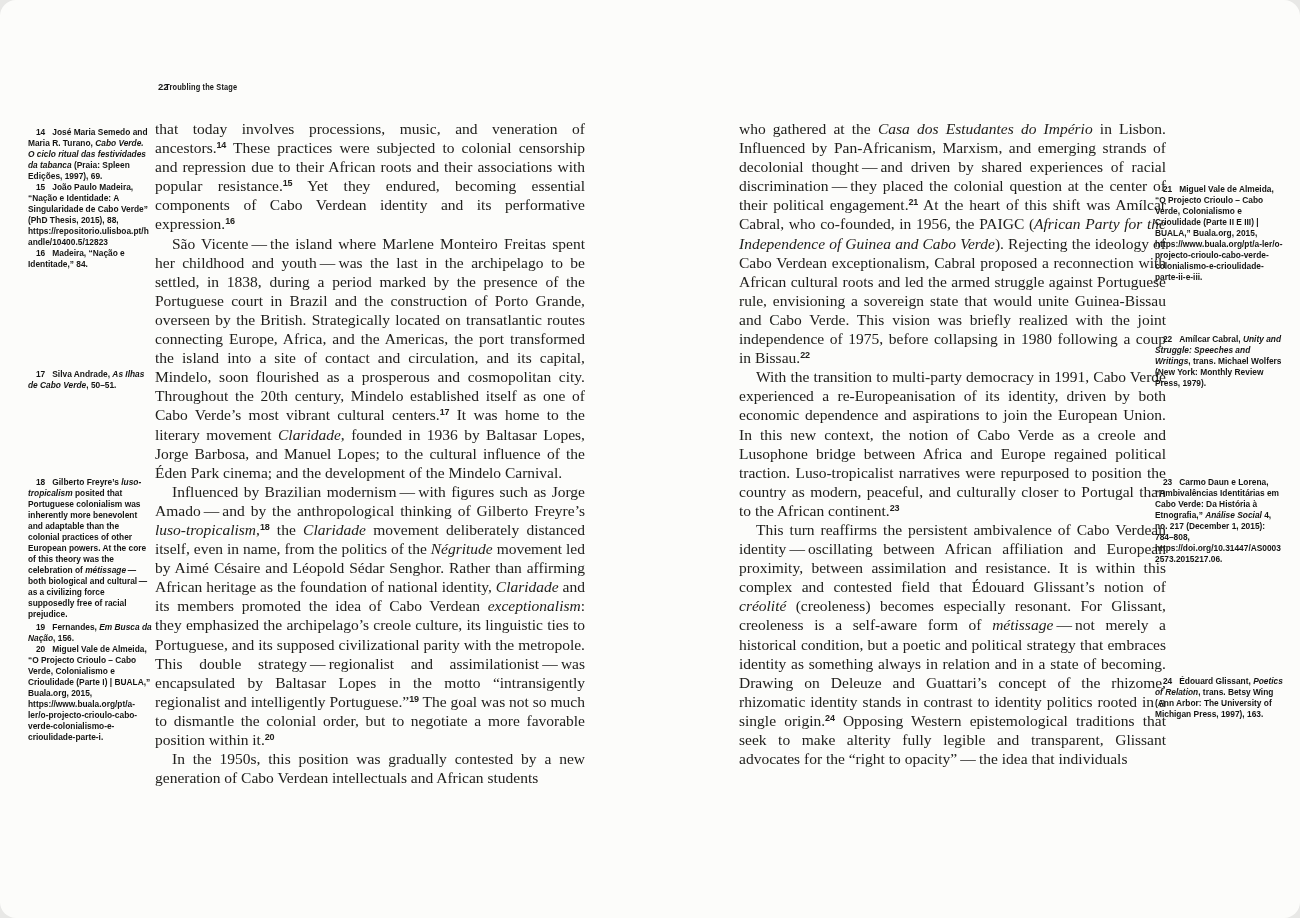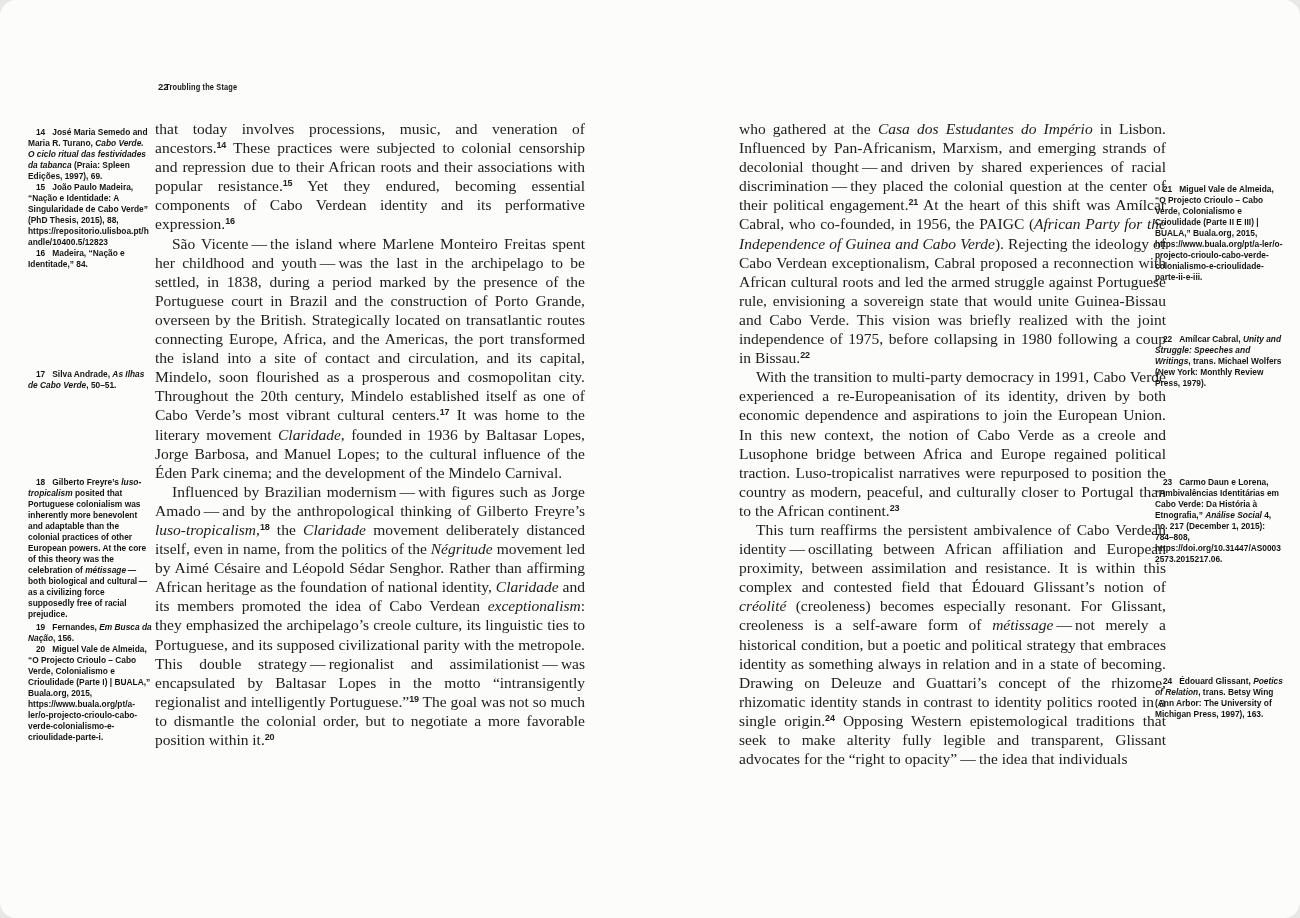--- a/index.html
+++ b/index.html
@@ -66,20 +66,21 @@
   <div class="running-head rh-left">
     <span class="folio">22</span>
     <span class="rh-title"><span class="cond">Troubling the Stage</span></span>
   </div>
 
 
   <div class="main-col left-main">
       <p class="para"><span>that today involves processions, music, and veneration of ancestors.</span><sup class="fnref">14</sup><span> These practices were subjected to colonial censorship and repression due to their African roots and their associations with popular resistance.</span><sup class="fnref">15</sup><span> Yet they endured, becoming essential components of Cabo Verdean identity and its performative expression.</span><sup class="fnref">16</sup></p>
       <p class="para ind"><span>São Vicente — the island where Marlene Monteiro Freitas spent her childhood and youth — was the last in the archipelago to be settled, in 1838, during a period marked by the presence of the Portuguese court in Brazil and the construction of Porto Grande, overseen by the British. Strategically located on transatlantic routes connecting Europe, Africa, and the Americas, the port transformed the island into a site of contact and circulation, and its capital, Mindelo, soon flourished as a prosperous and cosmopolitan city. Throughout the 20th century, Mindelo established itself as one of Cabo Verde’s most vibrant cultural centers.</span><sup class="fnref">17</sup><span> It was home to the literary movement </span><span class="it">Claridade</span><span>, founded in 1936 by Baltasar Lopes, Jorge Barbosa, and Manuel Lopes; to the cultural influence of the Éden Park cinema; and the development of the Mindelo Carnival.</span></p>
       <p class="para ind"><span>Influenced by Brazilian modernism — with figures such as Jorge Amado — and by the anthropological thinking of Gilberto Freyre’s </span><span class="it">luso-tropicalism</span><span>,</span><sup class="fnref">18</sup><span> the </span><span class="it">Claridade</span><span> movement deliberately distanced itself, even in name, from the politics of the </span><span class="it">Négritude</span><span> movement led by Aimé Césaire and Léopold Sédar Senghor. Rather than affirming African heritage as the foundation of national identity, </span><span class="it">Claridade</span><span> and its members promoted the idea of Cabo Verdean </span><span class="it">exceptionalism</span><span>: they emphasized the archipelago’s creole culture, its linguistic ties to Portuguese, and its supposed civilizational parity with the metropole. This double strategy — regionalist and assimilationist — was encapsulated by Baltasar Lopes in the motto “intransigently regionalist and intelligently Portuguese.”</span><sup class="fnref">19</sup><span> The goal was not so much to dismantle the colonial order, but to negotiate a more favorable position within it.</span><sup class="fnref">20</sup></p>
+      <p class="para ind"><span>In the 1950s, this position was gradually contested by a new generation of Cabo Verdean intellectuals and African students</span></p>
     </div>
 
   <div class="main-col right-main">
       <p class="para"><span>who gathered at the </span><span class="it">Casa dos Estudantes do Império</span><span> in Lisbon. Influenced by Pan-Africanism, Marxism, and emerging strands of decolonial thought — and driven by shared experiences of racial discrimination — they placed the colonial question at the center of their political engagement.</span><sup class="fnref">21</sup><span> At the heart of this shift was Amílcar Cabral, who co-founded, in 1956, the PAIGC (</span><span class="it">African Party for the Independence of Guinea and Cabo Verde</span><span>). Rejecting the ideology of Cabo Verdean exceptionalism, Cabral proposed a reconnection with African cultural roots and led the armed struggle against Portuguese rule, envisioning a sovereign state that would unite Guinea-Bissau and Cabo Verde. This vision was briefly realized with the joint independence of 1975, before collapsing in 1980 following a coup in Bissau.</span><sup class="fnref">22</sup></p>
       <p class="para ind"><span>With the transition to multi-party democracy in 1991, Cabo Verde experienced a re-Europeanisation of its identity, driven by both economic dependence and aspirations to join the European Union. In this new context, the notion of Cabo Verde as a creole and Lusophone bridge between Africa and Europe regained political traction. Luso-tropicalist narratives were repurposed to position the country as modern, peaceful, and culturally closer to Portugal than to the African continent.</span><sup class="fnref">23</sup></p>
       <p class="para ind"><span>This turn reaffirms the persistent ambivalence of Cabo Verdean identity — oscillating between African affiliation and European proximity, between assimilation and resistance. It is within this complex and contested field that Édouard Glissant’s notion of </span><span class="it">créolité</span><span> (creoleness) becomes especially resonant. For Glissant, creoleness is a self-aware form of </span><span class="it">métissage</span><span> — not merely a historical condition, but a poetic and political strategy that embraces identity as something always in relation and in a state of becoming. Drawing on Deleuze and Guattari’s concept of the rhizome, rhizomatic identity stands in contrast to identity politics rooted in a single origin.</span><sup class="fnref">24</sup><span> Opposing Western epistemological traditions that seek to make alterity fully legible and transparent, Glissant advocates for the “right to opacity” — the idea that individuals</span></p>
     </div>
 
   <div class="note-col nc-left nc-l1">
       <p class="note"><span class="nnum">14</span><span>José Maria Semedo and Maria R. Turano, </span><span class="it">Cabo Verde. O ciclo ritual das festividades da tabanca</span><span> (Praia: Spleen Edições, 1997), 69.</span></p>

